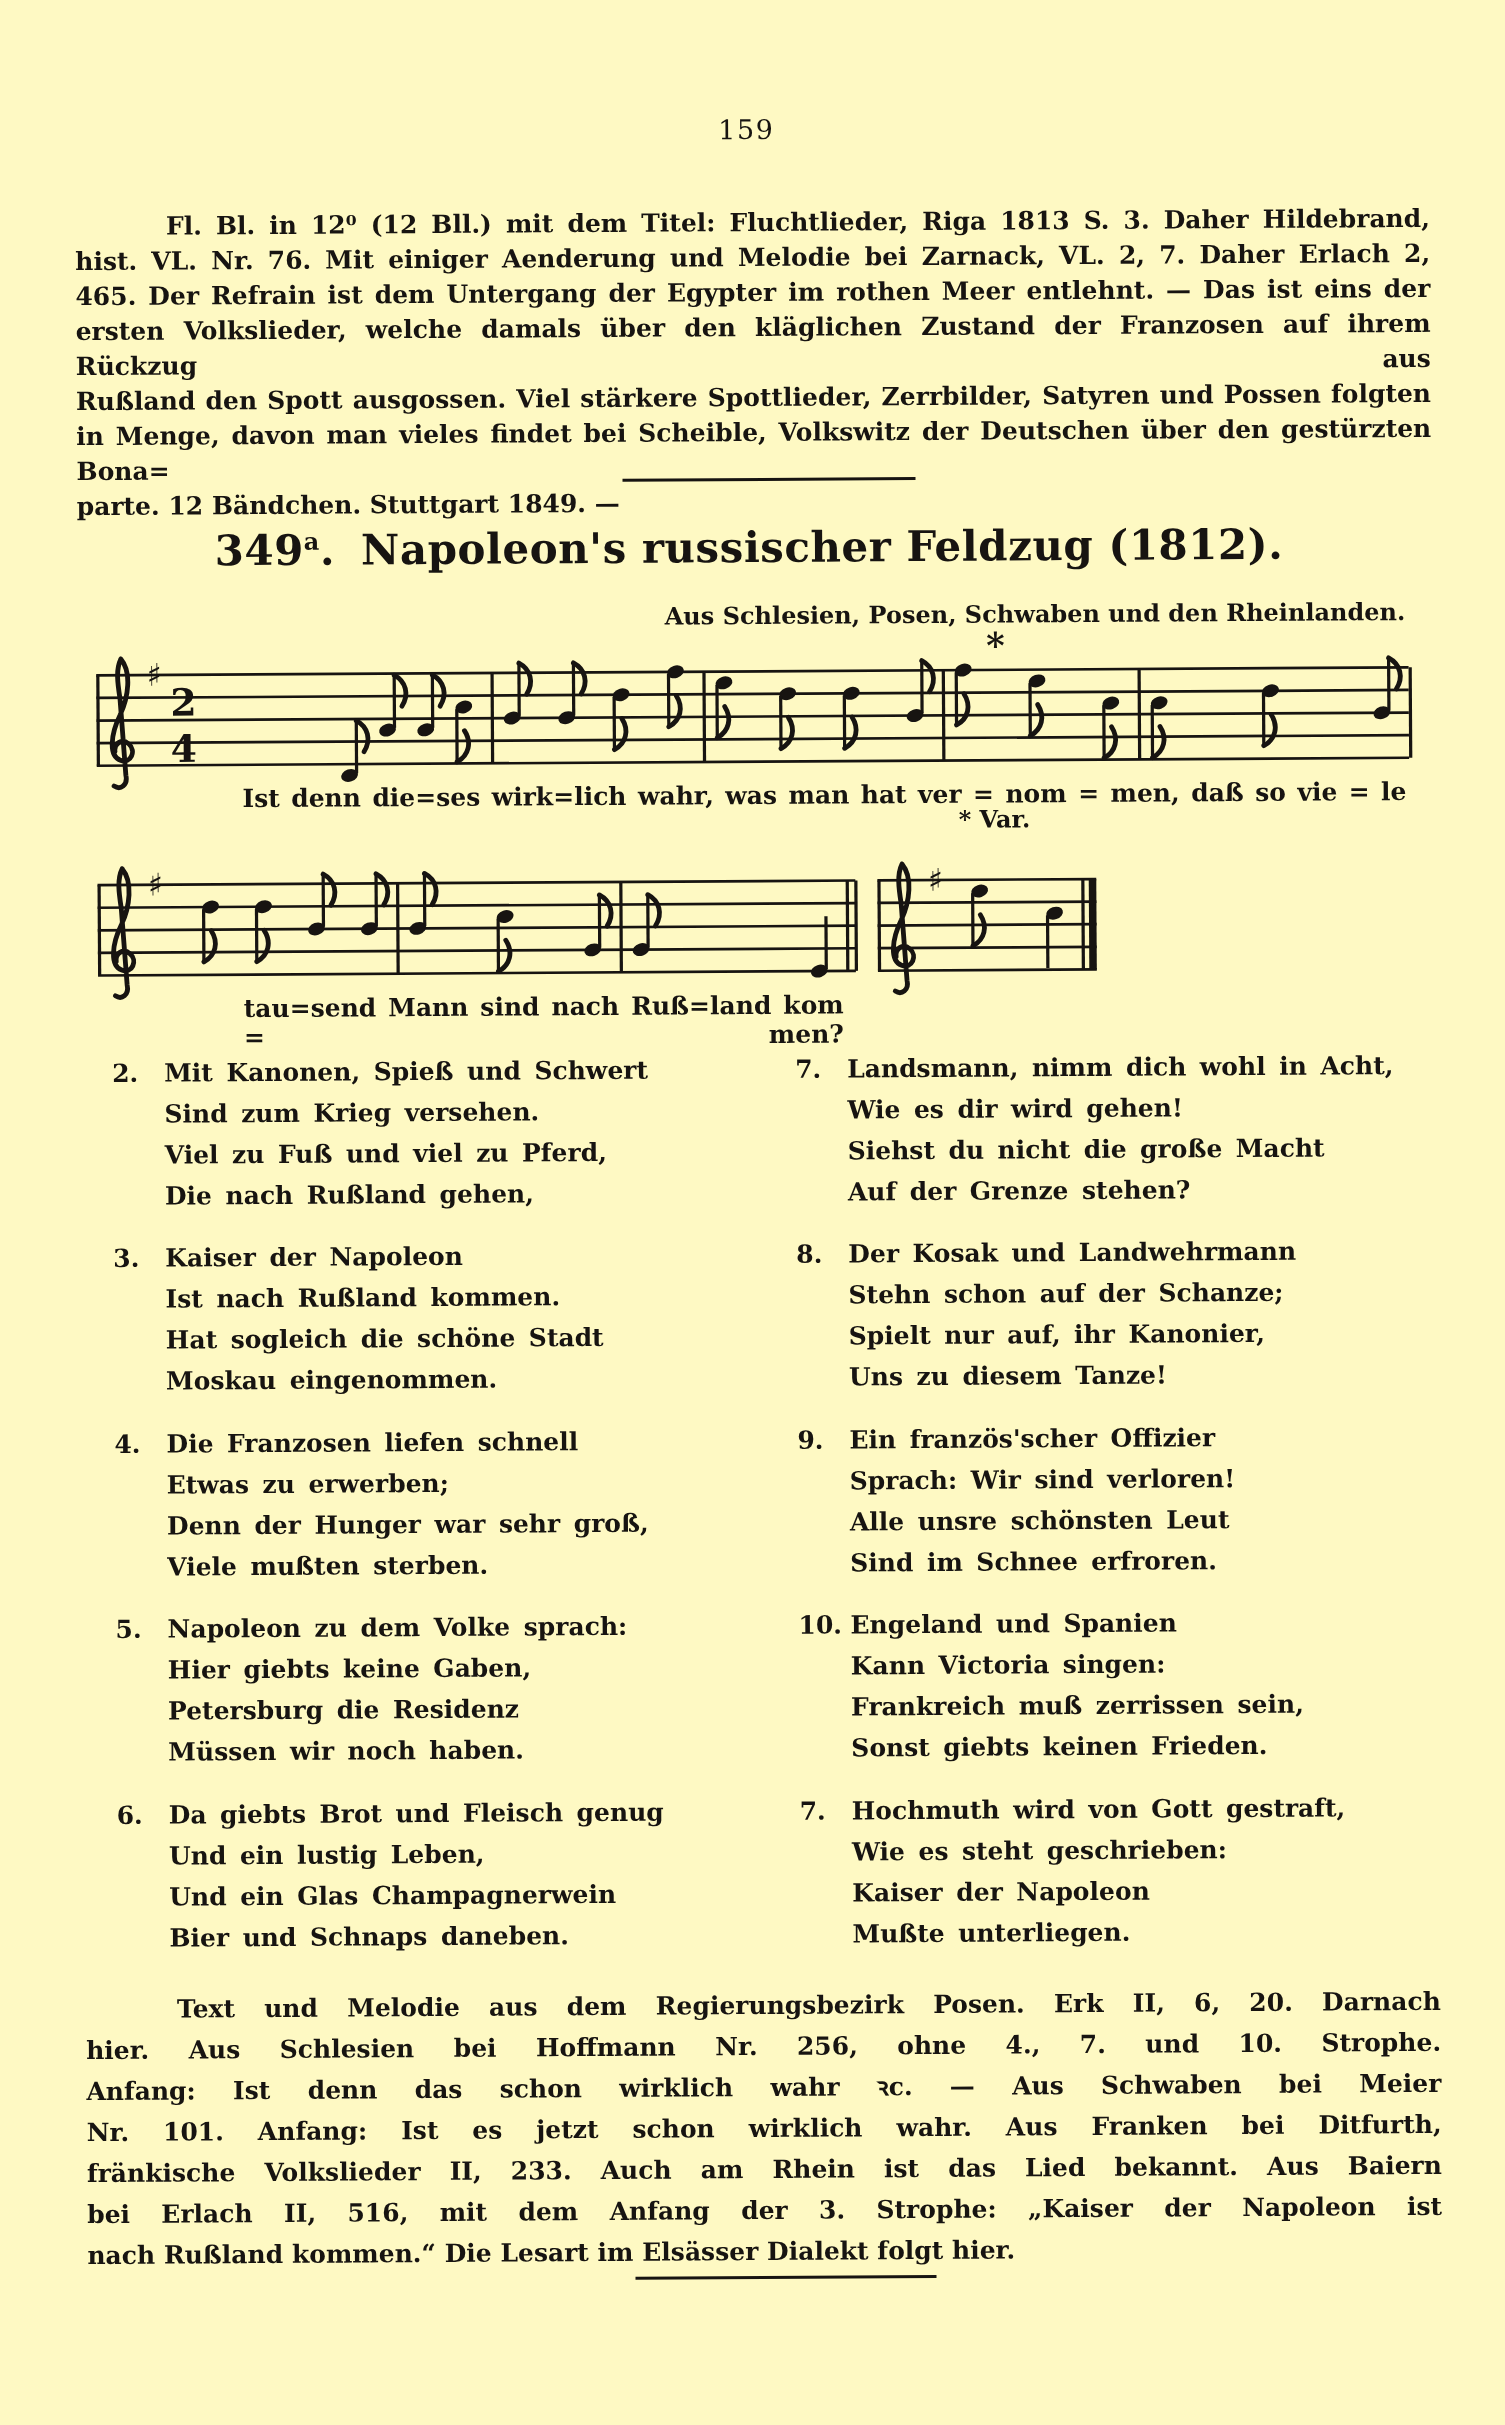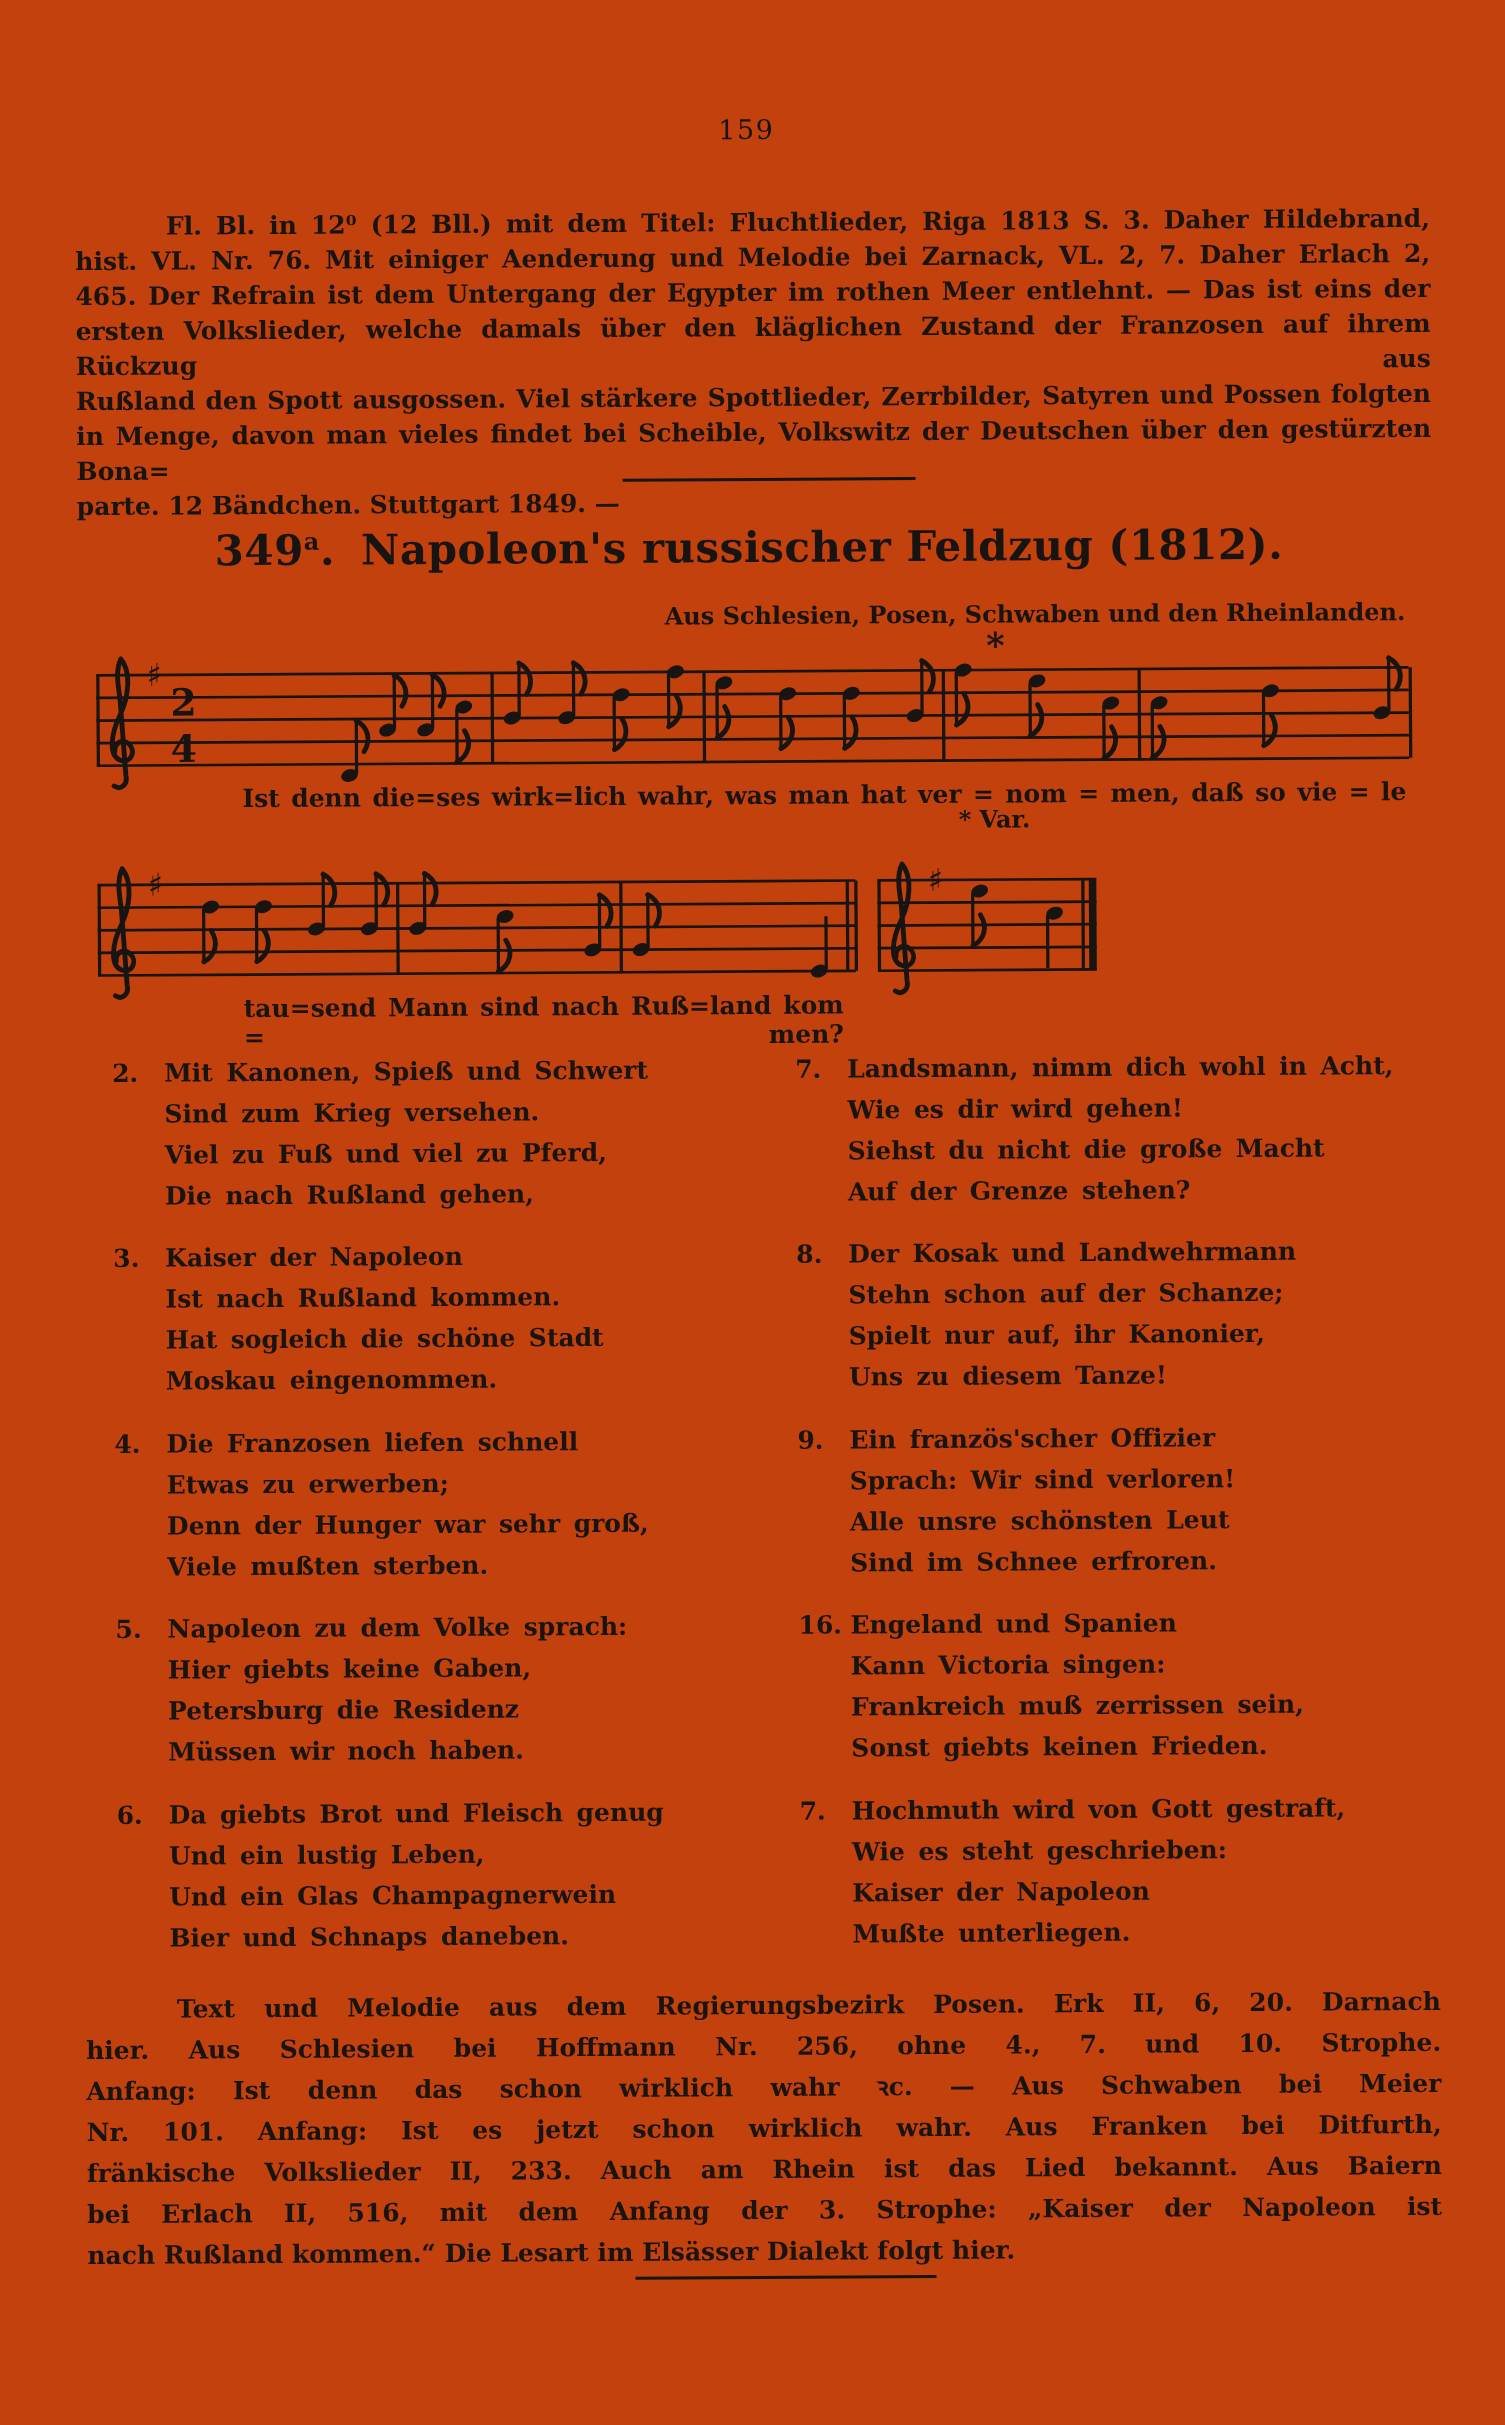--- a/index.html
+++ b/index.html
@@ -1,16 +1,16 @@
 <!DOCTYPE html>
 <html style="font-size:8.6px"><head>
 <meta charset="utf-8">
 <style>
   html,body{margin:0;padding:0;background:#e8e6e2;}
-  .page{position:relative;width:1506px;height:2426px;background:#c2410c;color:#171411;
+  .page{position:relative;width:1506px;height:2426px;background:#fef9c3;color:#171411;
         font-family:"DejaVu Serif","Liberation Serif",serif;font-weight:700;overflow:hidden;}
   .content{position:absolute;left:0;top:0;width:100%;height:100%;transform:rotate(-0.35deg);}
   .abs{position:absolute;}
   .pageno{top:114px;left:0;width:100%;text-align:center;font-size:27px;font-weight:400;letter-spacing:1.6px;}
   .intro{top:205px;left:81px;width:1355px;font-size:25px;line-height:35px;}
   .footnote{top:1985px;left:81px;width:1355px;font-size:25px;line-height:41px;}
   .jl{text-align:justify;text-align-last:justify;}
   .indent{text-indent:91px;}
   .rule{background:#171411;}
   .rule-top{top:478px;left:627px;width:293px;height:2.7px;}
@@ -300,21 +300,21 @@
           <div class="vline">Uns zu diesem Tanze!</div>
         </div>
         <div class="abs verse" style="left: 796px; top: 1420px;">
           <span class="vnum">9.</span>
           <div class="vline">Ein französ'scher Offizier</div>
           <div class="vline">Sprach: Wir sind verloren!</div>
           <div class="vline">Alle unsre schönsten Leut</div>
           <div class="vline">Sind im Schnee erfroren.</div>
         </div>
         <div class="abs verse" style="left: 796px; top: 1605px;">
-          <span class="vnum">16.</span>
+          <span class="vnum">10.</span>
           <div class="vline">Engeland und Spanien</div>
           <div class="vline">Kann Victoria singen:</div>
           <div class="vline">Frankreich muß zerrissen sein,</div>
           <div class="vline">Sonst giebts keinen Frieden.</div>
         </div>
         <div class="abs verse" style="left: 796px; top: 1791px;">
           <span class="vnum">7.</span>
           <div class="vline">Hochmuth wird von Gott gestraft,</div>
           <div class="vline">Wie es steht geschrieben:</div>
           <div class="vline">Kaiser der Napoleon</div>

